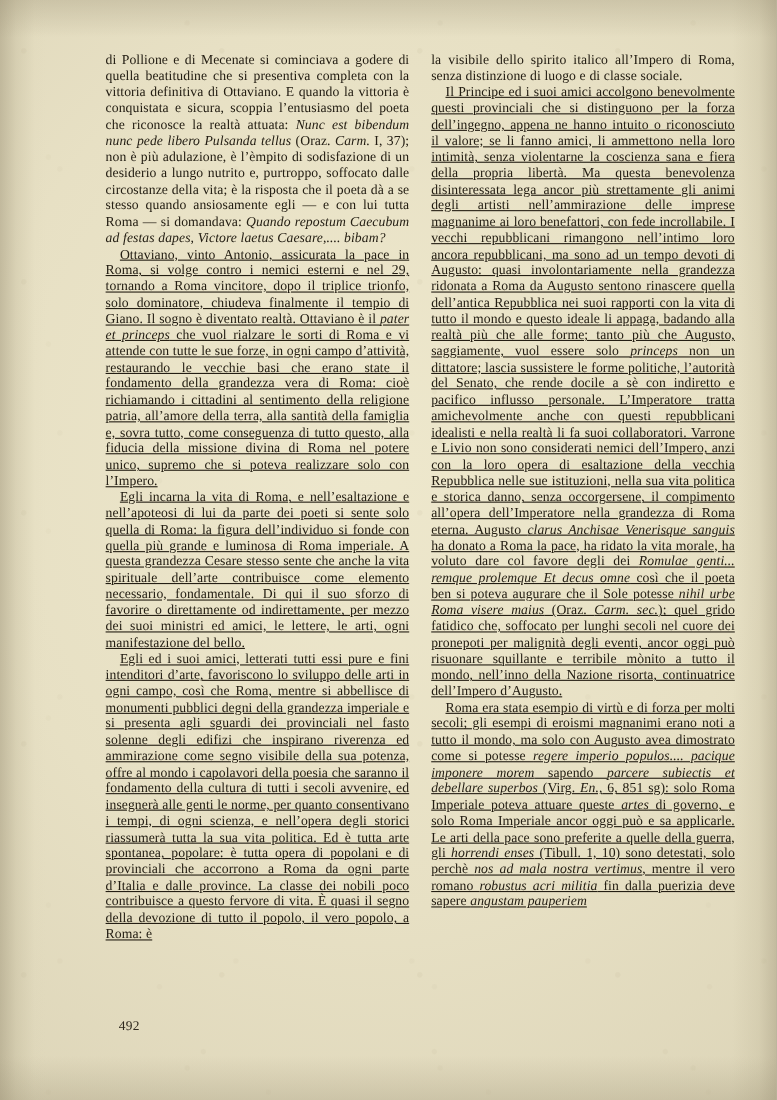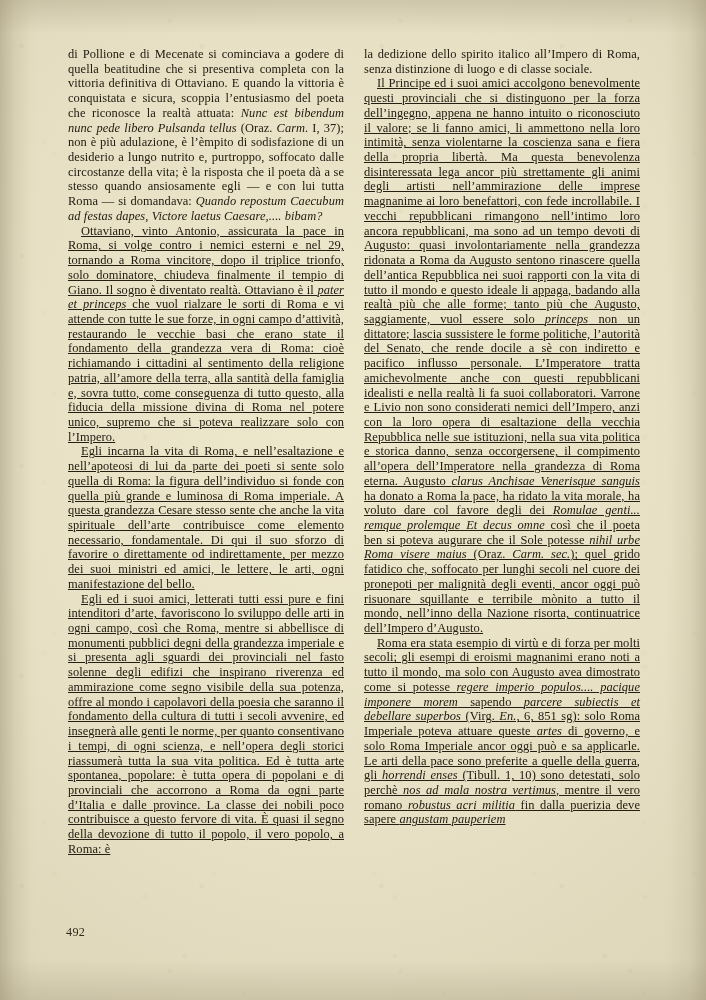--- a/index.html
+++ b/index.html
@@ -119,31 +119,32 @@
   .para.cont {
     text-indent: 0;
   }
   i {
     font-style: italic;
   }
 
   
   #folio {
     position: absolute;
-    left: 66px;
+    left: 80px;
     top: 925px;
     color: #302a1e;
     font-size: 12.2px;
     line-height: 14px;
     letter-spacing: 0.3px;
   }
 
   
   #content, #folio {
     filter: contrast(1.02) saturate(0.95);
+    margin-left: 28px;
   }
 </style>
 </head>
 <body>
 
 <div id="page" style="background: rgb(230, 223, 196);">
 
   <div id="paper-tone"></div>
   <div id="paper-grain"></div>
   <div id="paper-edge-left"></div>
@@ -152,21 +153,21 @@
   <div id="paper-edge-bottom"></div>
 
   <div id="content">
     <div class="column" id="col-left">
         <p class="para cont" style="color: rgb(38, 32, 21);">di Pollione e di Mecenate si cominciava a godere di quella beatitudine che si presentiva completa con la vittoria definitiva di Ottaviano. E quando la vittoria è conquistata e sicura, scoppia l’entusiasmo del poeta che riconosce la realtà attuata: <i>Nunc est bibendum nunc pede libero Pulsanda tellus</i> (Oraz. <i>Carm.</i> I, 37); non è più adulazione, è l’èmpito di sodisfazione di un desiderio a lungo nutrito e, purtroppo, soffocato dalle circostanze della vita; è la risposta che il poeta dà a se stesso quando ansiosamente egli — e con lui tutta Roma — si domandava: <i>Quando repostum Caecubum ad festas dapes, Victore laetus Caesare,.... bibam?</i></p>
         <p class="para" style="color: rgb(38, 32, 21);">Ottaviano, vinto Antonio, assicurata la pace in Roma, si volge contro i nemici esterni e nel 29, tornando a Roma vincitore, dopo il triplice trionfo, solo dominatore, chiudeva finalmente il tempio di Giano. Il sogno è diventato realtà. Ottaviano è il <i>pater et princeps</i> che vuol rialzare le sorti di Roma e vi attende con tutte le sue forze, in ogni campo d’attività, restaurando le vecchie basi che erano state il fondamento della grandezza vera di Roma: cioè richiamando i cittadini al sentimento della religione patria, all’amore della terra, alla santità della famiglia e, sovra tutto, come conseguenza di tutto questo, alla fiducia della missione divina di Roma nel potere unico, supremo che si poteva realizzare solo con l’Impero.</p>
         <p class="para" style="color: rgb(38, 32, 21);">Egli incarna la vita di Roma, e nell’esaltazione e nell’apoteosi di lui da parte dei poeti si sente solo quella di Roma: la figura dell’individuo si fonde con quella più grande e luminosa di Roma imperiale. A questa grandezza Cesare stesso sente che anche la vita spirituale dell’arte contribuisce come elemento necessario, fondamentale. Di qui il suo sforzo di favorire o direttamente od indirettamente, per mezzo dei suoi ministri ed amici, le lettere, le arti, ogni manifestazione del bello.</p>
         <p class="para" style="color: rgb(38, 32, 21);">Egli ed i suoi amici, letterati tutti essi pure e fini intenditori d’arte, favoriscono lo sviluppo delle arti in ogni campo, così che Roma, mentre si abbellisce di monumenti pubblici degni della grandezza imperiale e si presenta agli sguardi dei provinciali nel fasto solenne degli edifizi che inspirano riverenza ed ammirazione come segno visibile della sua potenza, offre al mondo i capolavori della poesia che saranno il fondamento della cultura di tutti i secoli avvenire, ed insegnerà alle genti le norme, per quanto consentivano i tempi, di ogni scienza, e nell’opera degli storici riassumerà tutta la sua vita politica. Ed è tutta arte spontanea, popolare: è tutta opera di popolani e di provinciali che accorrono a Roma da ogni parte d’Italia e dalle province. La classe dei nobili poco contribuisce a questo fervore di vita. È quasi il segno della devozione di tutto il popolo, il vero popolo, a Roma: è</p>
       </div>
     <div class="column" id="col-right">
-        <p class="para cont" style="color: rgb(38, 32, 21);">la dedizione dello spirito italico all’Impero di Roma, senza distinzione di luogo e di classe sociale.</p>
+        <p class="para cont" style="color: rgb(38, 32, 21);">la visibile dello spirito italico all’Impero di Roma, senza distinzione di luogo e di classe sociale.</p>
         <p class="para" style="color: rgb(38, 32, 21);">Il Principe ed i suoi amici accolgono benevolmente questi provinciali che si distinguono per la forza dell’ingegno, appena ne hanno intuito o riconosciuto il valore; se li fanno amici, li ammettono nella loro intimità, senza violentarne la coscienza sana e fiera della propria libertà. Ma questa benevolenza disinteressata lega ancor più strettamente gli animi degli artisti nell’ammirazione delle imprese magnanime ai loro benefattori, con fede incrollabile. I vecchi repubblicani rimangono nell’intimo loro ancora repubblicani, ma sono ad un tempo devoti di Augusto: quasi involontariamente nella grandezza ridonata a Roma da Augusto sentono rinascere quella dell’antica Repubblica nei suoi rapporti con la vita di tutto il mondo e questo ideale li appaga, badando alla realtà più che alle forme; tanto più che Augusto, saggiamente, vuol essere solo <i>princeps</i> non un dittatore; lascia sussistere le forme politiche, l’autorità del Senato, che rende docile a sè con indiretto e pacifico influsso personale. L’Imperatore tratta amichevolmente anche con questi repubblicani idealisti e nella realtà li fa suoi collaboratori. Varrone e Livio non sono considerati nemici dell’Impero, anzi con la loro opera di esaltazione della vecchia Repubblica nelle sue istituzioni, nella sua vita politica e storica danno, senza occorgersene, il compimento all’opera dell’Imperatore nella grandezza di Roma eterna. Augusto <i>clarus Anchisae Venerisque sanguis</i> ha donato a Roma la pace, ha ridato la vita morale, ha voluto dare col favore degli dei <i>Romulae genti... remque prolemque Et decus omne</i> così che il poeta ben si poteva augurare che il Sole potesse <i>nihil urbe Roma visere maius</i> (Oraz. <i>Carm. sec.</i>); quel grido fatidico che, soffocato per lunghi secoli nel cuore dei pronepoti per malignità degli eventi, ancor oggi può risuonare squillante e terribile mònito a tutto il mondo, nell’inno della Nazione risorta, continuatrice dell’Impero d’Augusto.</p>
         <p class="para" style="color: rgb(38, 32, 21);">Roma era stata esempio di virtù e di forza per molti secoli; gli esempi di eroismi magnanimi erano noti a tutto il mondo, ma solo con Augusto avea dimostrato come si potesse <i>regere imperio populos.... pacique imponere morem</i> sapendo <i>parcere subiectis et debellare superbos</i> (Virg. <i>En.,</i> 6, 851 sg): solo Roma Imperiale poteva attuare queste <i>artes</i> di governo, e solo Roma Imperiale ancor oggi può e sa applicarle. Le arti della pace sono preferite a quelle della guerra, gli <i>horrendi enses</i> (Tibull. 1, 10) sono detestati, solo perchè <i>nos ad mala nostra vertimus</i>, mentre il vero romano <i>robustus acri militia</i> fin dalla puerizia deve sapere <i>angustam pauperiem</i></p>
       </div>
   </div>
 
   <div id="folio">492</div>
 
 </div>
 
 </body></html>

